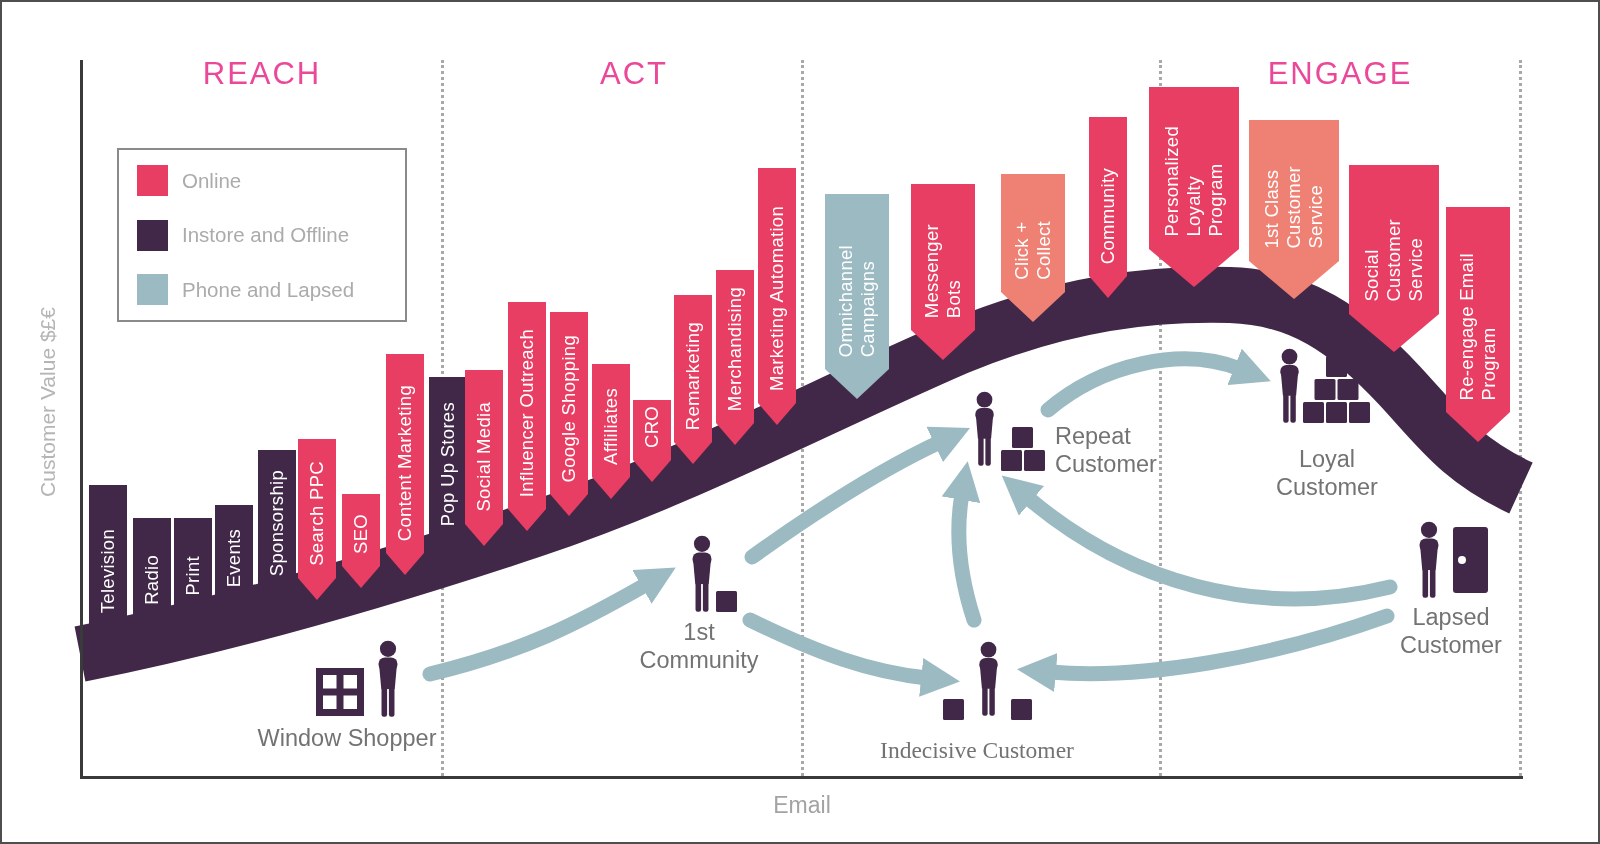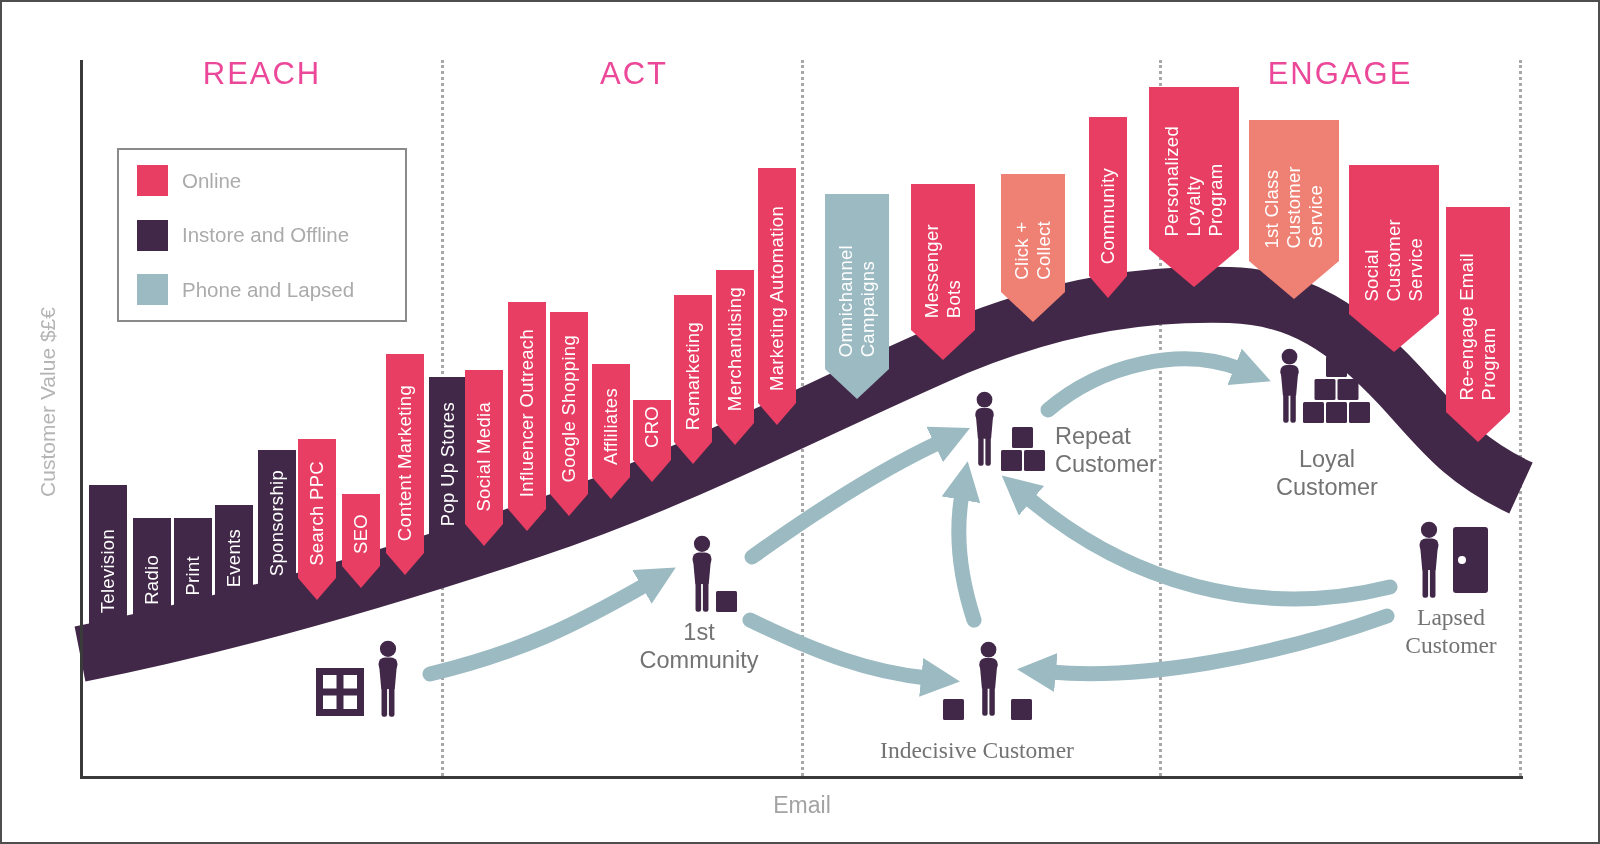--- a/index.html
+++ b/index.html
@@ -225,23 +225,24 @@
     <span class="banner-label">Social
 Customer
 Service</span>
   </div>
       <div class="banner" style="left: 1444px; top: 205px; width: 64px; height: 235px; --tail: 30px; background: rgb(232, 62, 99);">
     <span class="banner-label">Re-engage Email
 Program</span>
   </div>
     </div>
 
+  <div class="fig-label" style="left:195px; top:723px; width:300px;">Window Shopper</div>
   <div class="fig-label" style="left:597px; top:617px; width:200px;">1st
 Community</div>
   <div class="fig-label" style="left:825px; top:735px; width:300px;font-family:Liberation Serif, serif;">Indecisive Customer</div>
   <div class="fig-label" style="left:1053px; top:421px; width:200px; text-align:left;">Repeat
 Customer</div>
   <div class="fig-label" style="left:1225px; top:444px; width:200px;text-align:center;">Loyal
 Customer</div>
-  <div class="fig-label" style="left:1349px; top:602px; width:200px;font-family:Liberation Serif, serif;">Lapsed
+  <div class="fig-label" style="left:1349px; top:602px; width:200px;">Lapsed
 Customer</div>
 
 </div>
 
 </body></html>

